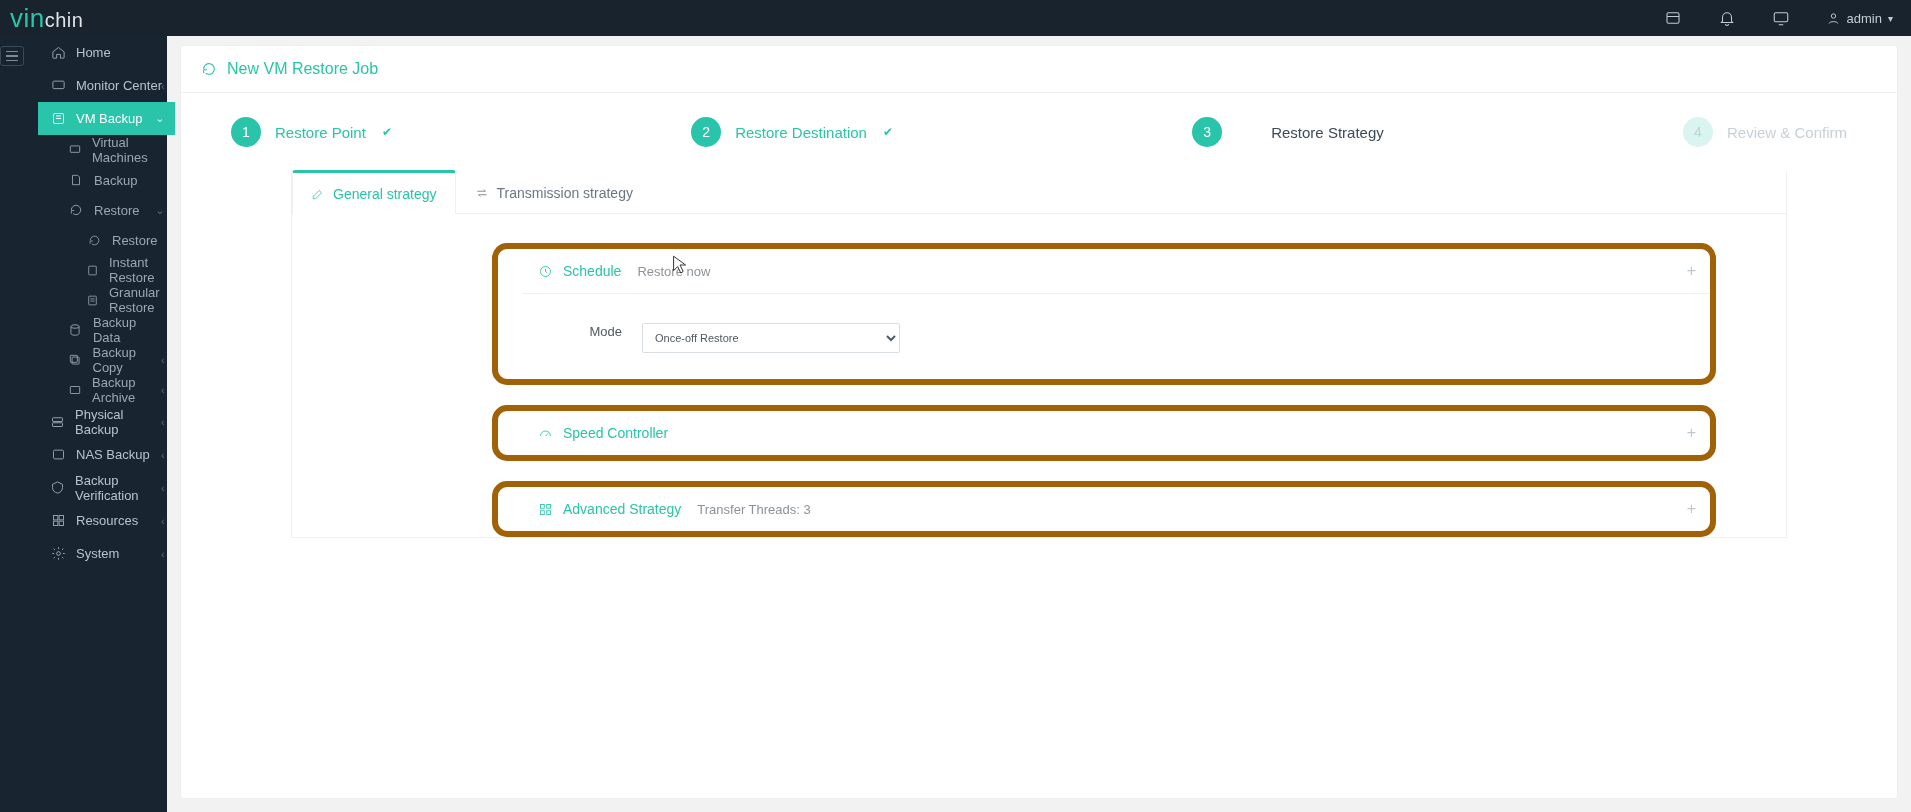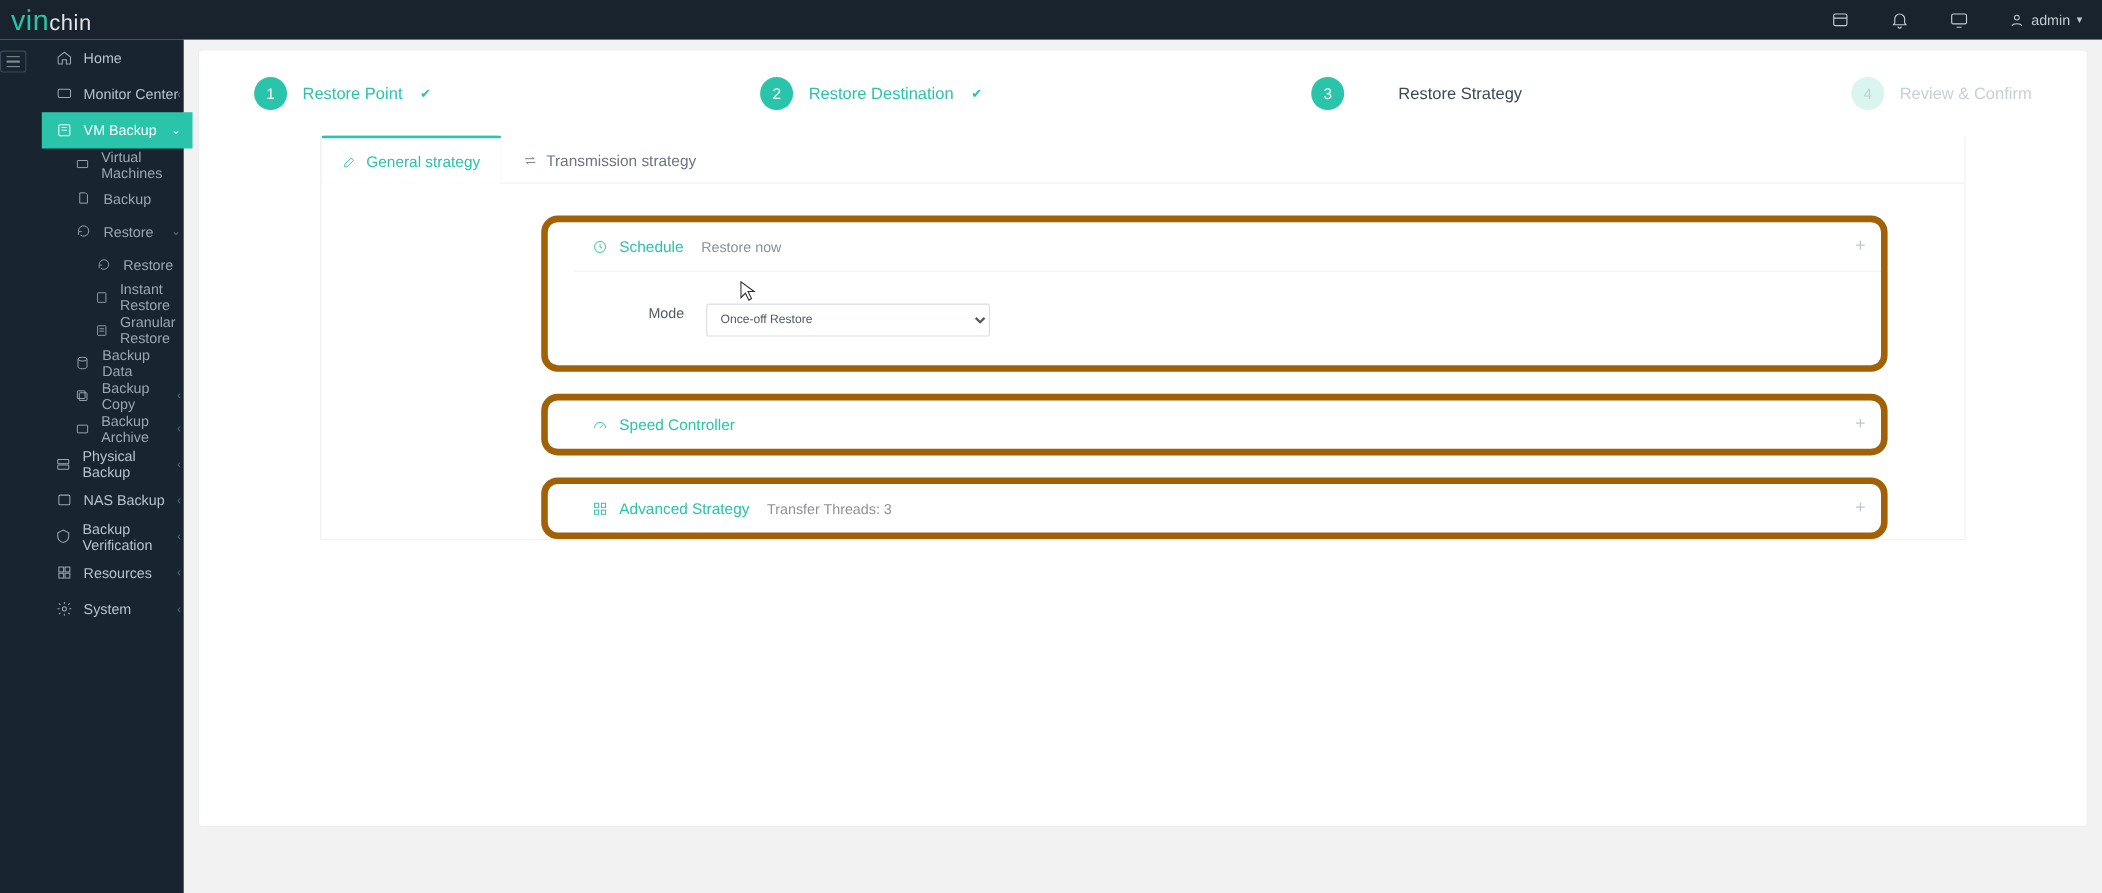--- a/index.html
+++ b/index.html
@@ -280,20 +280,27 @@
             </svg>
           </span>
         <span>System</span>
         <span class="chev">‹</span>
       </li>
     </ul>
   </div>
 
   <div class="main">
     <div class="card">
+      <div class="page-head">
+        <svg viewBox="0 0 24 24" width="16" height="16">
+            <path d="M4 12a8 8 0 1 1 3 6.2"></path>
+            <path d="M4 18v-5h5"></path>
+          </svg>
+        <span>New VM Restore Job</span>
+      </div>
 
       <div class="wizard">
         <div class="step done">
           <div class="num">1</div>
           <span class="label">Restore Point</span>
           <span class="check">✔</span>
         </div>
         <div class="step done">
           <div class="num">2</div>
           <span class="label">Restore Destination</span>

